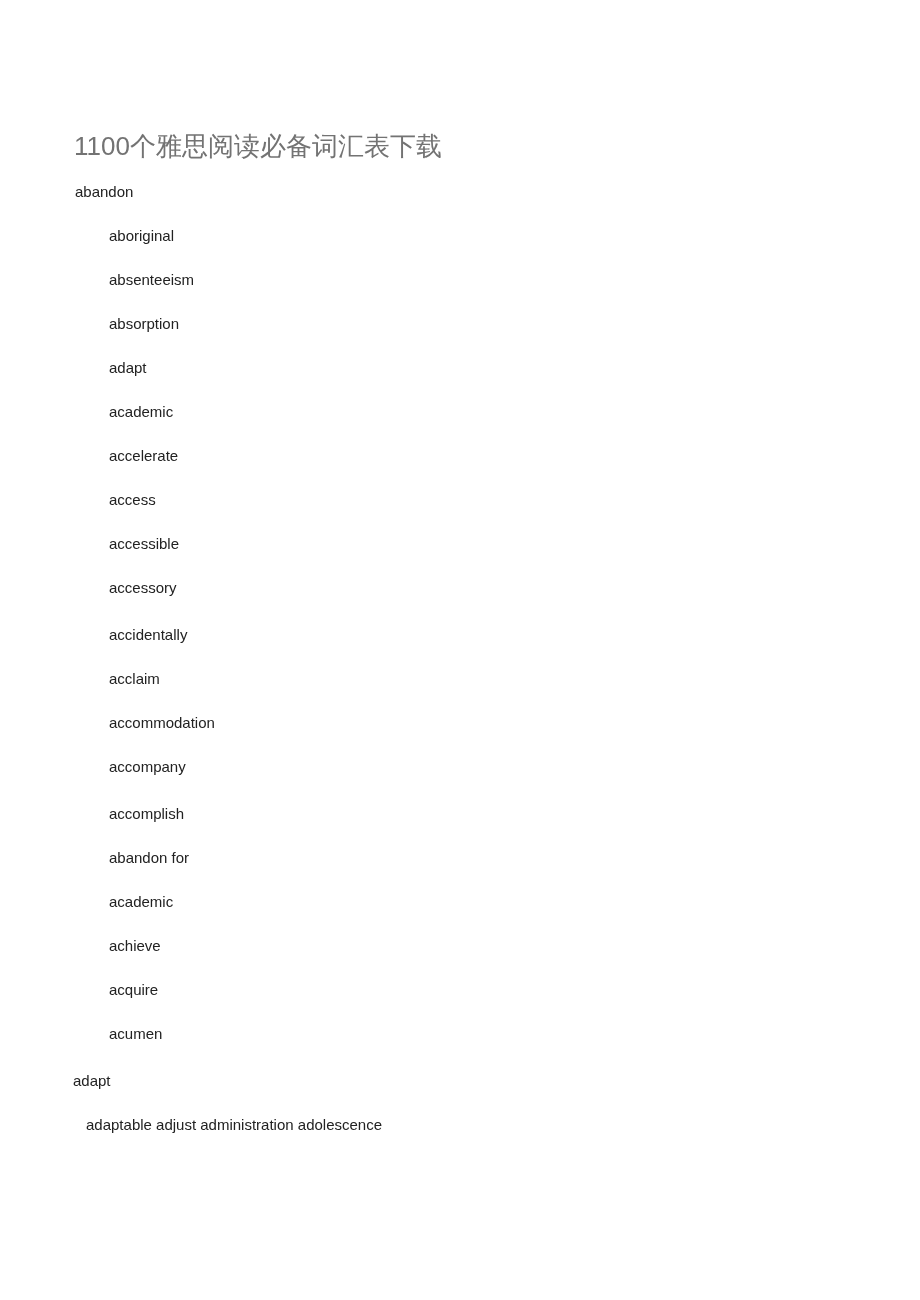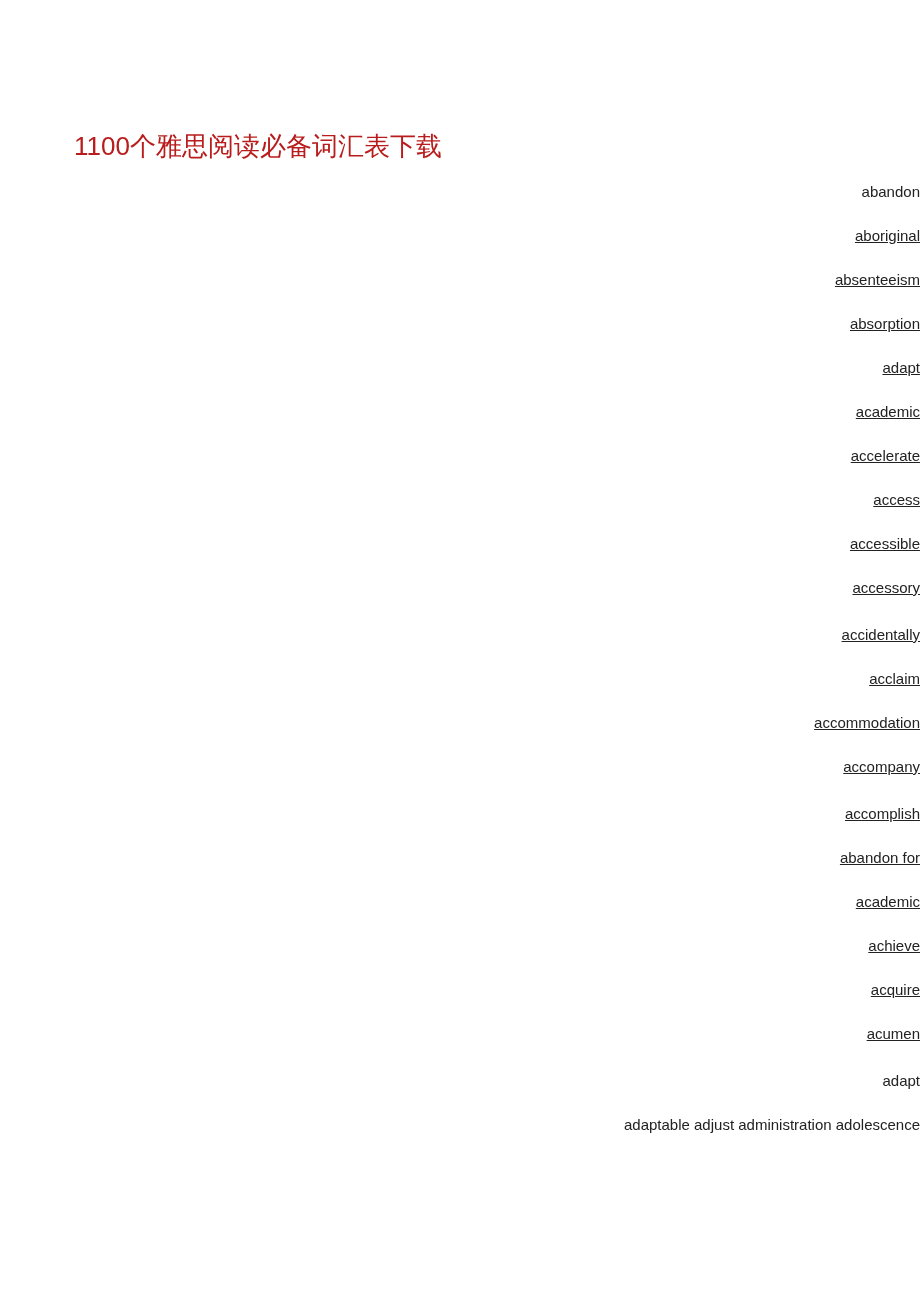--- a/index.html
+++ b/index.html
@@ -24,52 +24,51 @@
   }
 
   
   .doc-title {
     position: absolute;
     left: 74px;
     top: 113px;
     font-size: 26px;
     line-height: 32px;
     font-weight: 400;
-    color: #b91c1c;
+    color: #737373;
     white-space: nowrap;
     letter-spacing: 0px;
   }
 
   
   .word-list {
     position: absolute;
     left: 0;
     top: 182px;
     width: 920px;
     margin: 0;
     padding: 0;
     list-style: none;
-    text-align: right;
   }
 
   .word-item {
     font-size: 15px;
     line-height: 20px;
     color: #222222;
     white-space: nowrap;
     height: 24px;
     margin: 0;
     padding: 0;
   }
 
   
   .indent-0 { padding-left: 75px; }
-  .indent-1 { padding-left: 109px; text-decoration: underline; }
+  .indent-1 { padding-left: 109px; }
   .indent-adapt { padding-left: 73px; }
-  .indent-run  { padding-left: 64px; }
+  .indent-run  { padding-left: 86px; }
 
   
   .gap-std  { margin-bottom: 20px; }
   .gap-wide { margin-bottom: 23px; }
 </style>
 </head>
 <body>
 
 <div class="page">
 

